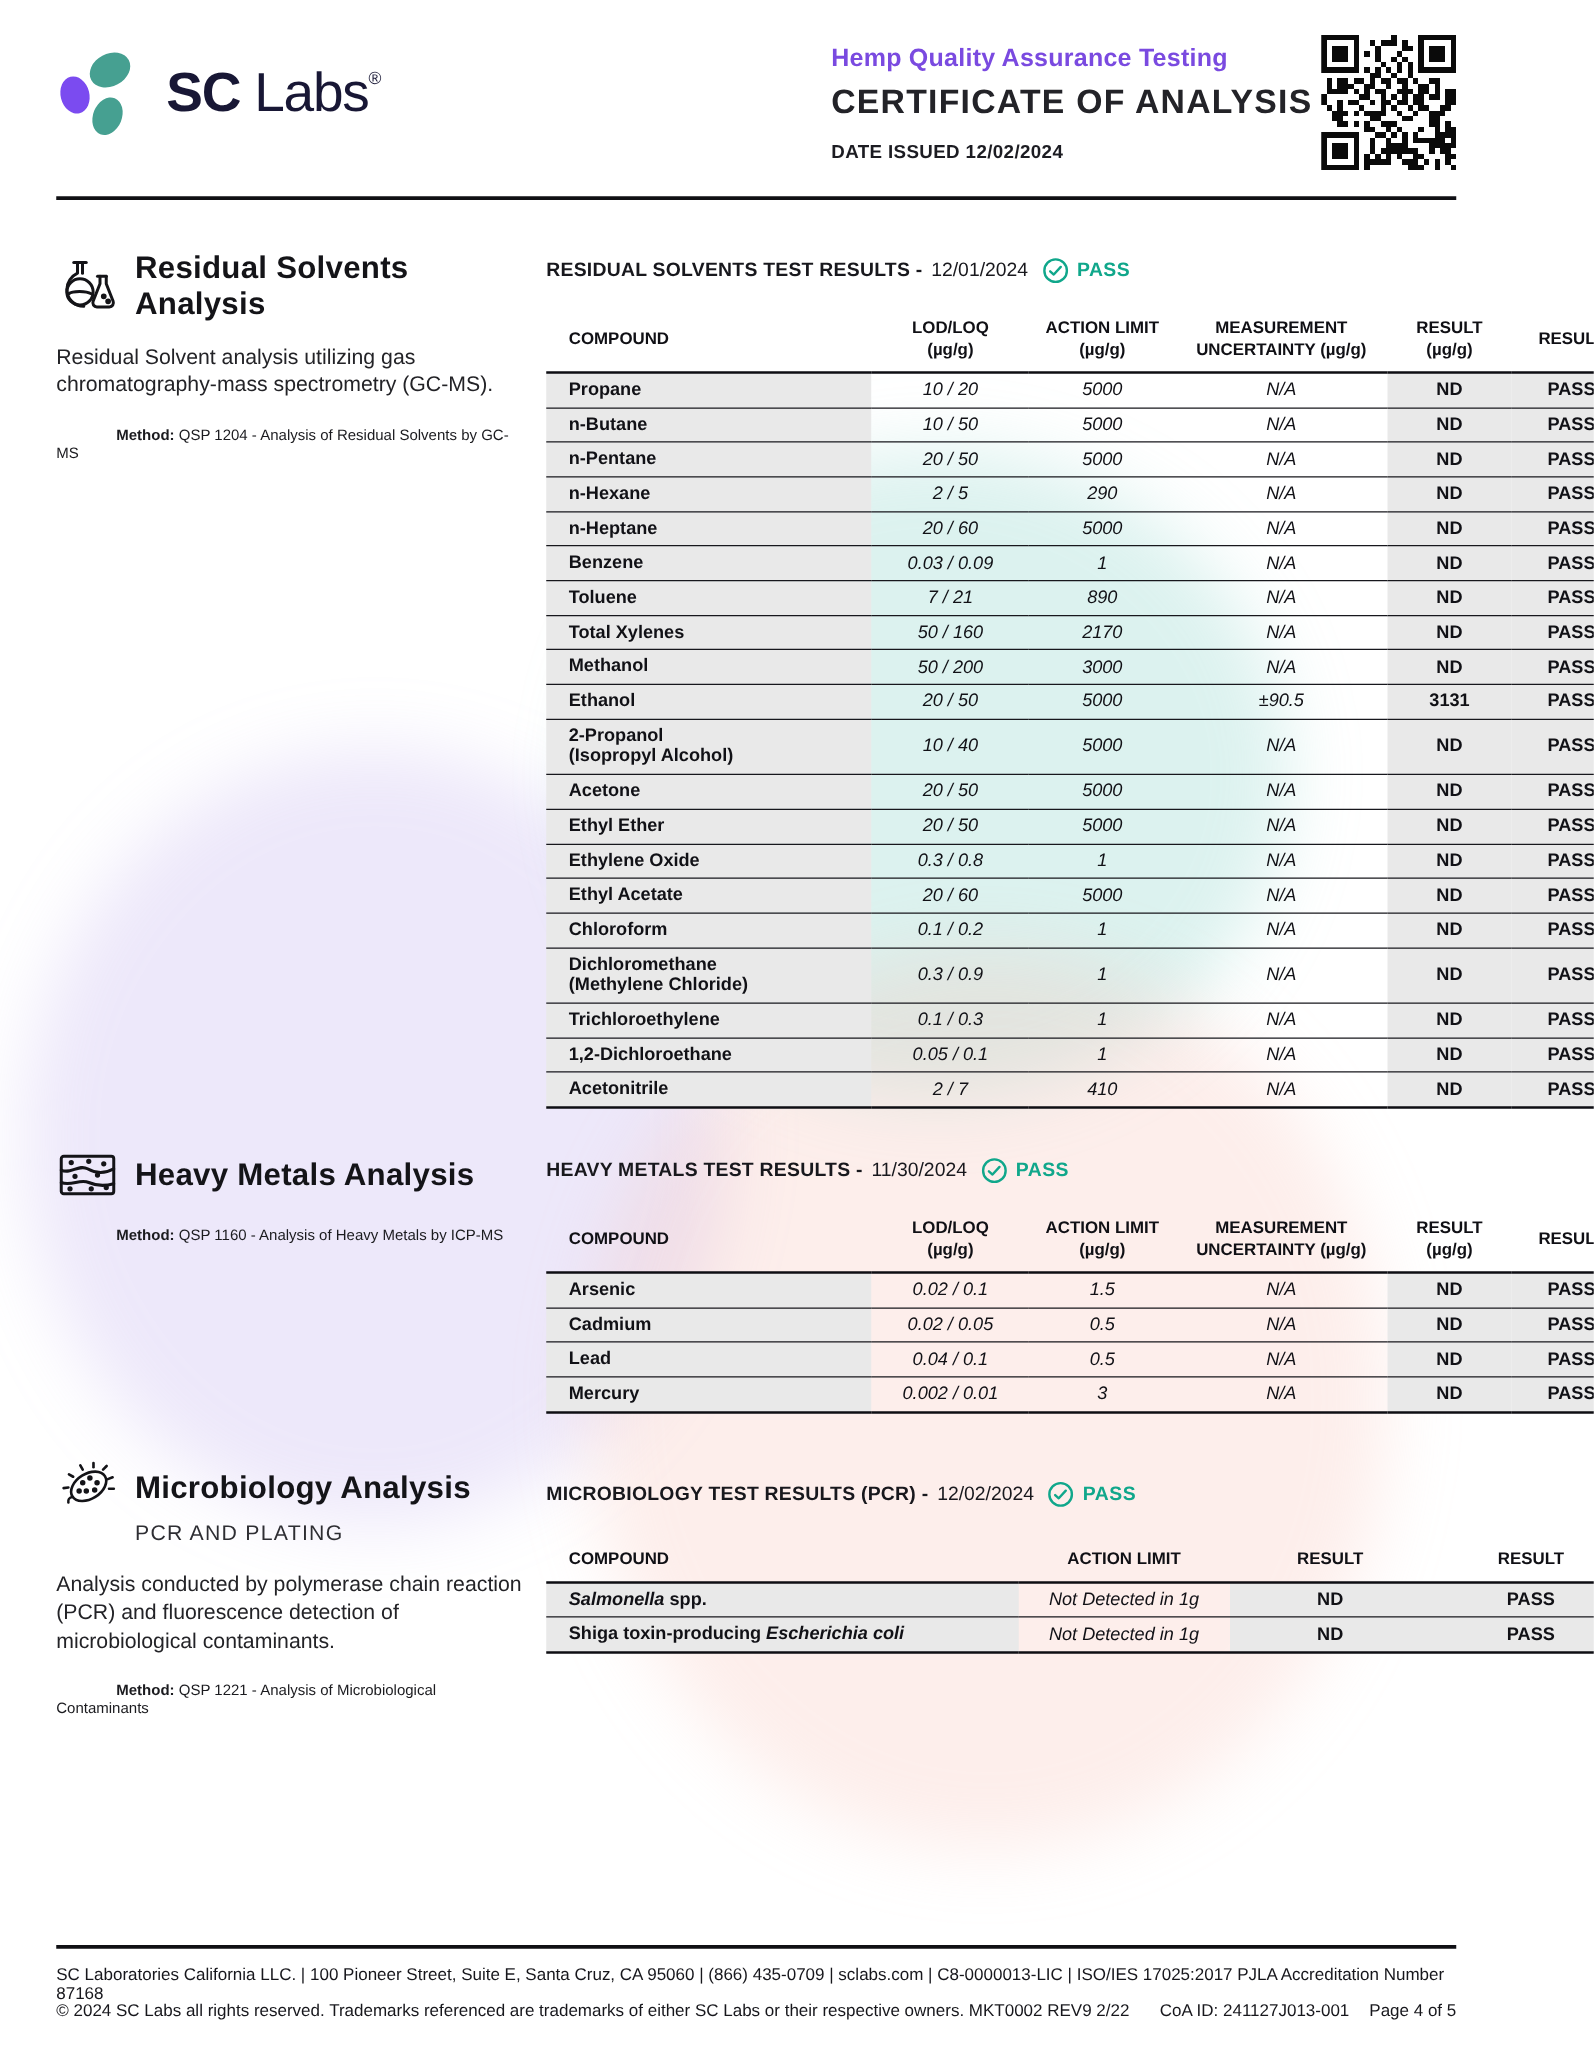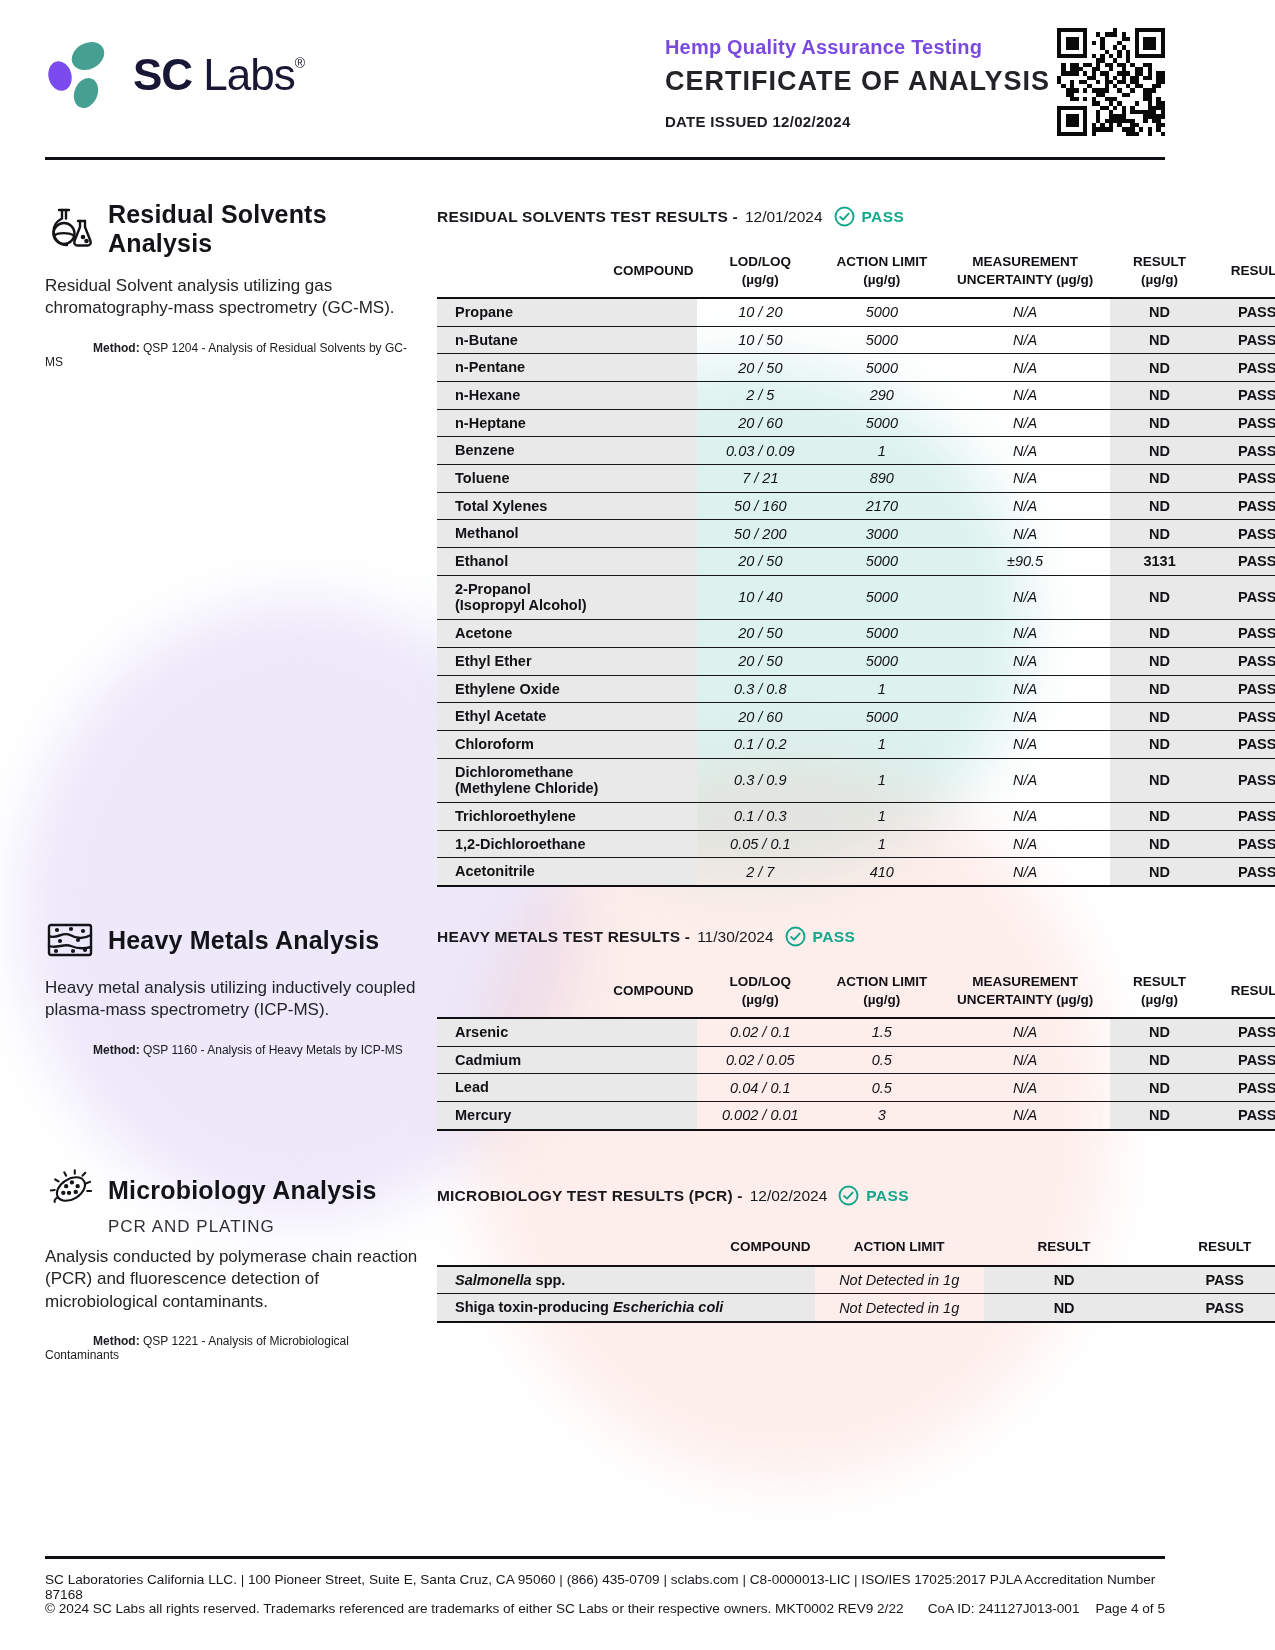--- a/index.html
+++ b/index.html
@@ -40,21 +40,21 @@
   
   .sec-right { left:437px; width:868px; }
   .res-head { display:flex; align-items:center; gap:7px; font-size:15.5px; }
   .res-head .lbl { font-weight:bold; color:#18181d; letter-spacing:.2px; }
   .res-head .dt { color:#18181d; }
   .check { width:21px; height:21px; margin-left:4px; }
   .pass-word { color:#10a78b; font-weight:bold; letter-spacing:.4px; }
 
   table { width:100%; border-collapse:collapse; border-bottom:2.6px solid #0e0e13; margin-top:20px; }
   thead th { font-size:13.5px; font-weight:bold; color:#101015; line-height:1.3; padding:6px 4px 9px; vertical-align:middle; text-align:center; }
-  thead th.h-compound { text-align:right; padding-left:18px; }
+  thead th.h-compound { text-align:left; padding-left:18px; }
   tbody tr { border-top:1.6px solid #17171c; }
   tbody tr:first-child { border-top:2.6px solid #0e0e13; }
   td { font-size:14.5px; padding:5px 8px; color:#111116; }
   td.col-compound { background:#e9e9e9; font-weight:bold; padding-left:18px; white-space:pre-line; line-height:1.15; }
   td.col-lod, td.col-limit, td.col-uncertainty, td.col-action { font-style:italic; text-align:center; }
   td.col-result, td.col-pass { background:#e9e9e9; font-weight:bold; text-align:center; }
   td.col-compound i { font-style:italic; }
 
   
   .rule-bottom { left:45px; right:110px; top:1556px; height:2.8px; background:#101014; }
@@ -620,21 +620,20 @@
         <circle cx="26" cy="9" r="0.9" fill="#141418"></circle>
         <circle cx="38" cy="11" r="0.9" fill="#141418"></circle>
       <circle cx="15" cy="21" r="0.9" fill="#141418"></circle>
         <circle cx="33" cy="20" r="0.9" fill="#141418"></circle>
       <circle cx="11" cy="31" r="0.9" fill="#141418"></circle>
         <circle cx="28" cy="31" r="0.9" fill="#141418"></circle>
         <circle cx="40" cy="30" r="0.9" fill="#141418"></circle>
     </svg>
     <div class="sec-title">Heavy Metals Analysis</div>
   </div>
-  <div class="sec-desc">Heavy metal analysis utilizing inductively coupled plasma-mass spectrometry (ICP-MS).</div>
   <div class="sec-method"><b>Method:</b> <span>QSP 1160 - Analysis of Heavy Metals by ICP-MS</span></div>
 </div>
 
 <div class="layer sec-right" style="top:926px;">
   <div class="res-head">
     <span class="lbl">HEAVY METALS TEST RESULTS -</span>
     <span class="dt">11/30/2024</span>
     <svg class="check" viewBox="0 0 24 24" fill="none" stroke="#10a78b" stroke-width="2.2" stroke-linecap="round" stroke-linejoin="round">
         <circle cx="12" cy="12" r="10.3"></circle>
         <path d="M7 12.6l3.3 3 6.4-7"></path>
@@ -712,21 +711,21 @@
       <circle cx="21" cy="19" r="1.2" fill="#141418"></circle>
         <circle cx="27" cy="15" r="1.2" fill="#141418"></circle>
         <circle cx="33" cy="19" r="1.2" fill="#141418"></circle>
       <circle cx="24" cy="26" r="1.2" fill="#141418"></circle>
         <circle cx="31" cy="25" r="1.2" fill="#141418"></circle>
         <circle cx="18" cy="26" r="1.2" fill="#141418"></circle>
     </svg>
     <div class="sec-title">Microbiology Analysis</div>
   </div>
   <div class="sec-sub">PCR AND PLATING</div>
-  <div class="sec-desc" style="margin-top:9px">Analysis conducted by polymerase chain reaction (PCR) and fluorescence detection of microbiological contaminants.</div>
+  <div class="sec-desc" style="margin-top:20px">Analysis conducted by polymerase chain reaction (PCR) and fluorescence detection of microbiological contaminants.</div>
   <div class="sec-method"><b>Method:</b> <span>QSP 1221 - Analysis of Microbiological Contaminants</span></div>
 </div>
 
 <div class="layer sec-right" style="top:1185px;">
   <div class="res-head">
     <span class="lbl">MICROBIOLOGY TEST RESULTS (PCR) -</span>
     <span class="dt">12/02/2024</span>
     <svg class="check" viewBox="0 0 24 24" fill="none" stroke="#10a78b" stroke-width="2.2" stroke-linecap="round" stroke-linejoin="round">
         <circle cx="12" cy="12" r="10.3"></circle>
         <path d="M7 12.6l3.3 3 6.4-7"></path>

